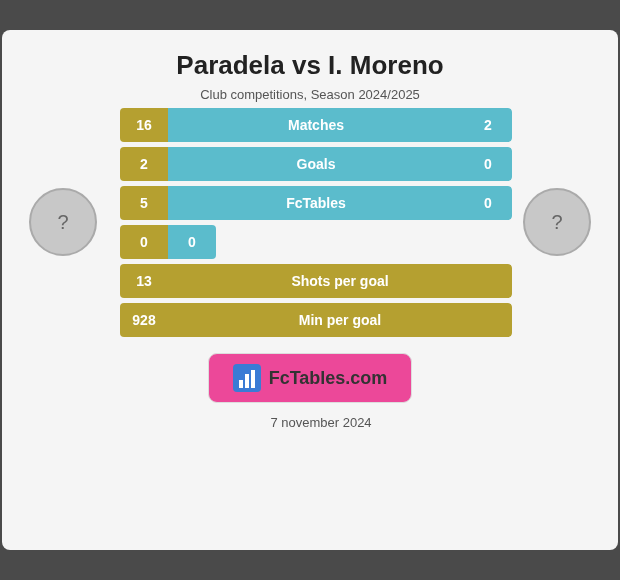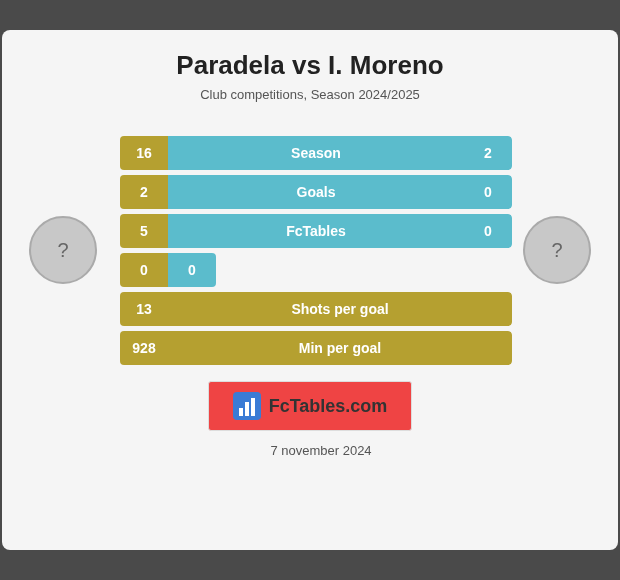--- a/index.html
+++ b/index.html
@@ -31,21 +31,21 @@
       font-weight: bold;
       color: #222;
       text-align: center;
       margin-bottom: 6px;
     }
 
     .subtitle {
       font-size: 13px;
       color: #555;
       text-align: center;
-      margin-bottom: 34px;
+      margin-bottom: 6px;
     }
 
     .comparison-area {
       display: flex;
       align-items: flex-start;
       width: 100%;
       gap: 0;
     }
 
     .player-avatar {
@@ -146,23 +146,23 @@
       border-radius: 0 4px 4px 0;
     }
 
     
     .stat-row.single .stat-label-bar {
       border-radius: 0 4px 4px 0;
     }
 
     .branding {
       margin-top: 16px;
-      background: #ef4444;
+      background: #ec4899;
       border: 1px solid #ddd;
-      border-radius: 3px;
+      border-radius: 9px;
       padding: 10px 24px;
       display: flex;
       align-items: center;
       gap: 8px;
     }
 
     .brand-icon {
       width: 28px;
       height: 28px;
     }
@@ -203,21 +203,21 @@
     <div class="left-decoration player-avatar">
       <div class="avatar-circle">
         <span>?</span>
       </div>
     </div>
 
     <div class="stats-area" id="stats-container">
     <div class="stat-row two-sided">
           <div class="stat-left-val">16</div>
           <div class="stat-label-bar teal">
-            <span class="stat-label-text">Season</span>
+            <span class="stat-label-text">Matches</span>
           </div>
           <div class="stat-right-val">2</div>
         </div>
         <div class="stat-row two-sided">
           <div class="stat-left-val">2</div>
           <div class="stat-label-bar teal">
             <span class="stat-label-text">Goals</span>
           </div>
           <div class="stat-right-val">0</div>
         </div>

